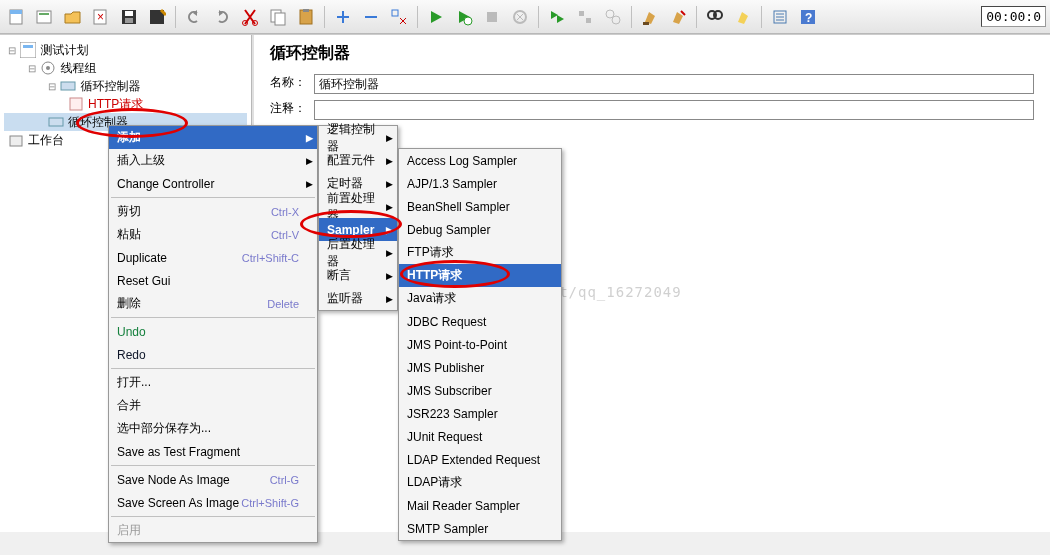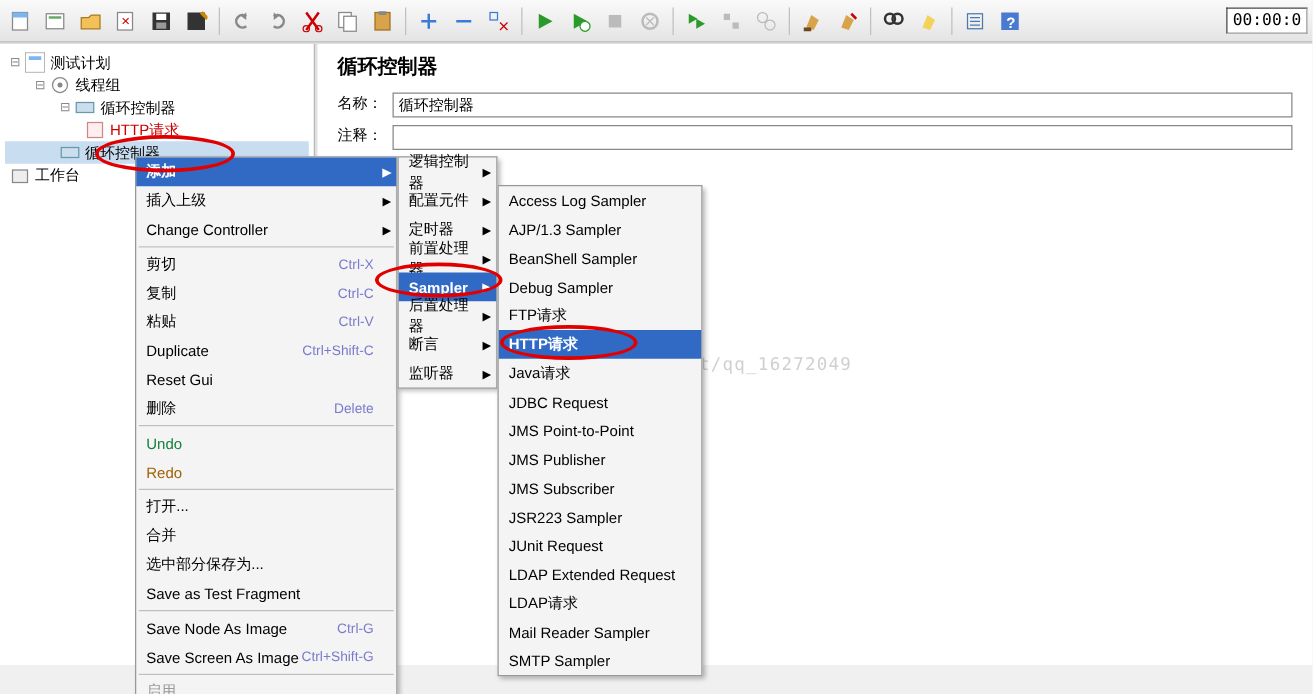--- a/index.html
+++ b/index.html
@@ -288,43 +288,39 @@
     </div>
   <div class="ctx-item hassub">
       <span>Change Controller</span>
     </div>
   <div class="ctx-sep"></div>
   <div class="ctx-item">
       <span>剪切</span>
       <span class="ctx-shortcut">Ctrl-X</span>
     </div>
   <div class="ctx-item">
-      <span>复制</span>
-      <span class="ctx-shortcut">Ctrl-C</span>
-    </div>
-  <div class="ctx-item">
       <span>粘贴</span>
       <span class="ctx-shortcut">Ctrl-V</span>
     </div>
   <div class="ctx-item">
       <span>Duplicate</span>
       <span class="ctx-shortcut">Ctrl+Shift-C</span>
     </div>
   <div class="ctx-item">
       <span>Reset Gui</span>
     </div>
   <div class="ctx-item">
       <span>删除</span>
       <span class="ctx-shortcut">Delete</span>
     </div>
   <div class="ctx-sep"></div>
   <div class="ctx-item" style="color:#15803d">
       <span>Undo</span>
     </div>
-  <div class="ctx-item" style="color:#a16207">
+  <div class="ctx-item" style="color:#0f172a">
       <span>Redo</span>
     </div>
   <div class="ctx-sep"></div>
   <div class="ctx-item">
       <span>打开...</span>
     </div>
   <div class="ctx-item">
       <span>合并</span>
     </div>
   <div class="ctx-item">

